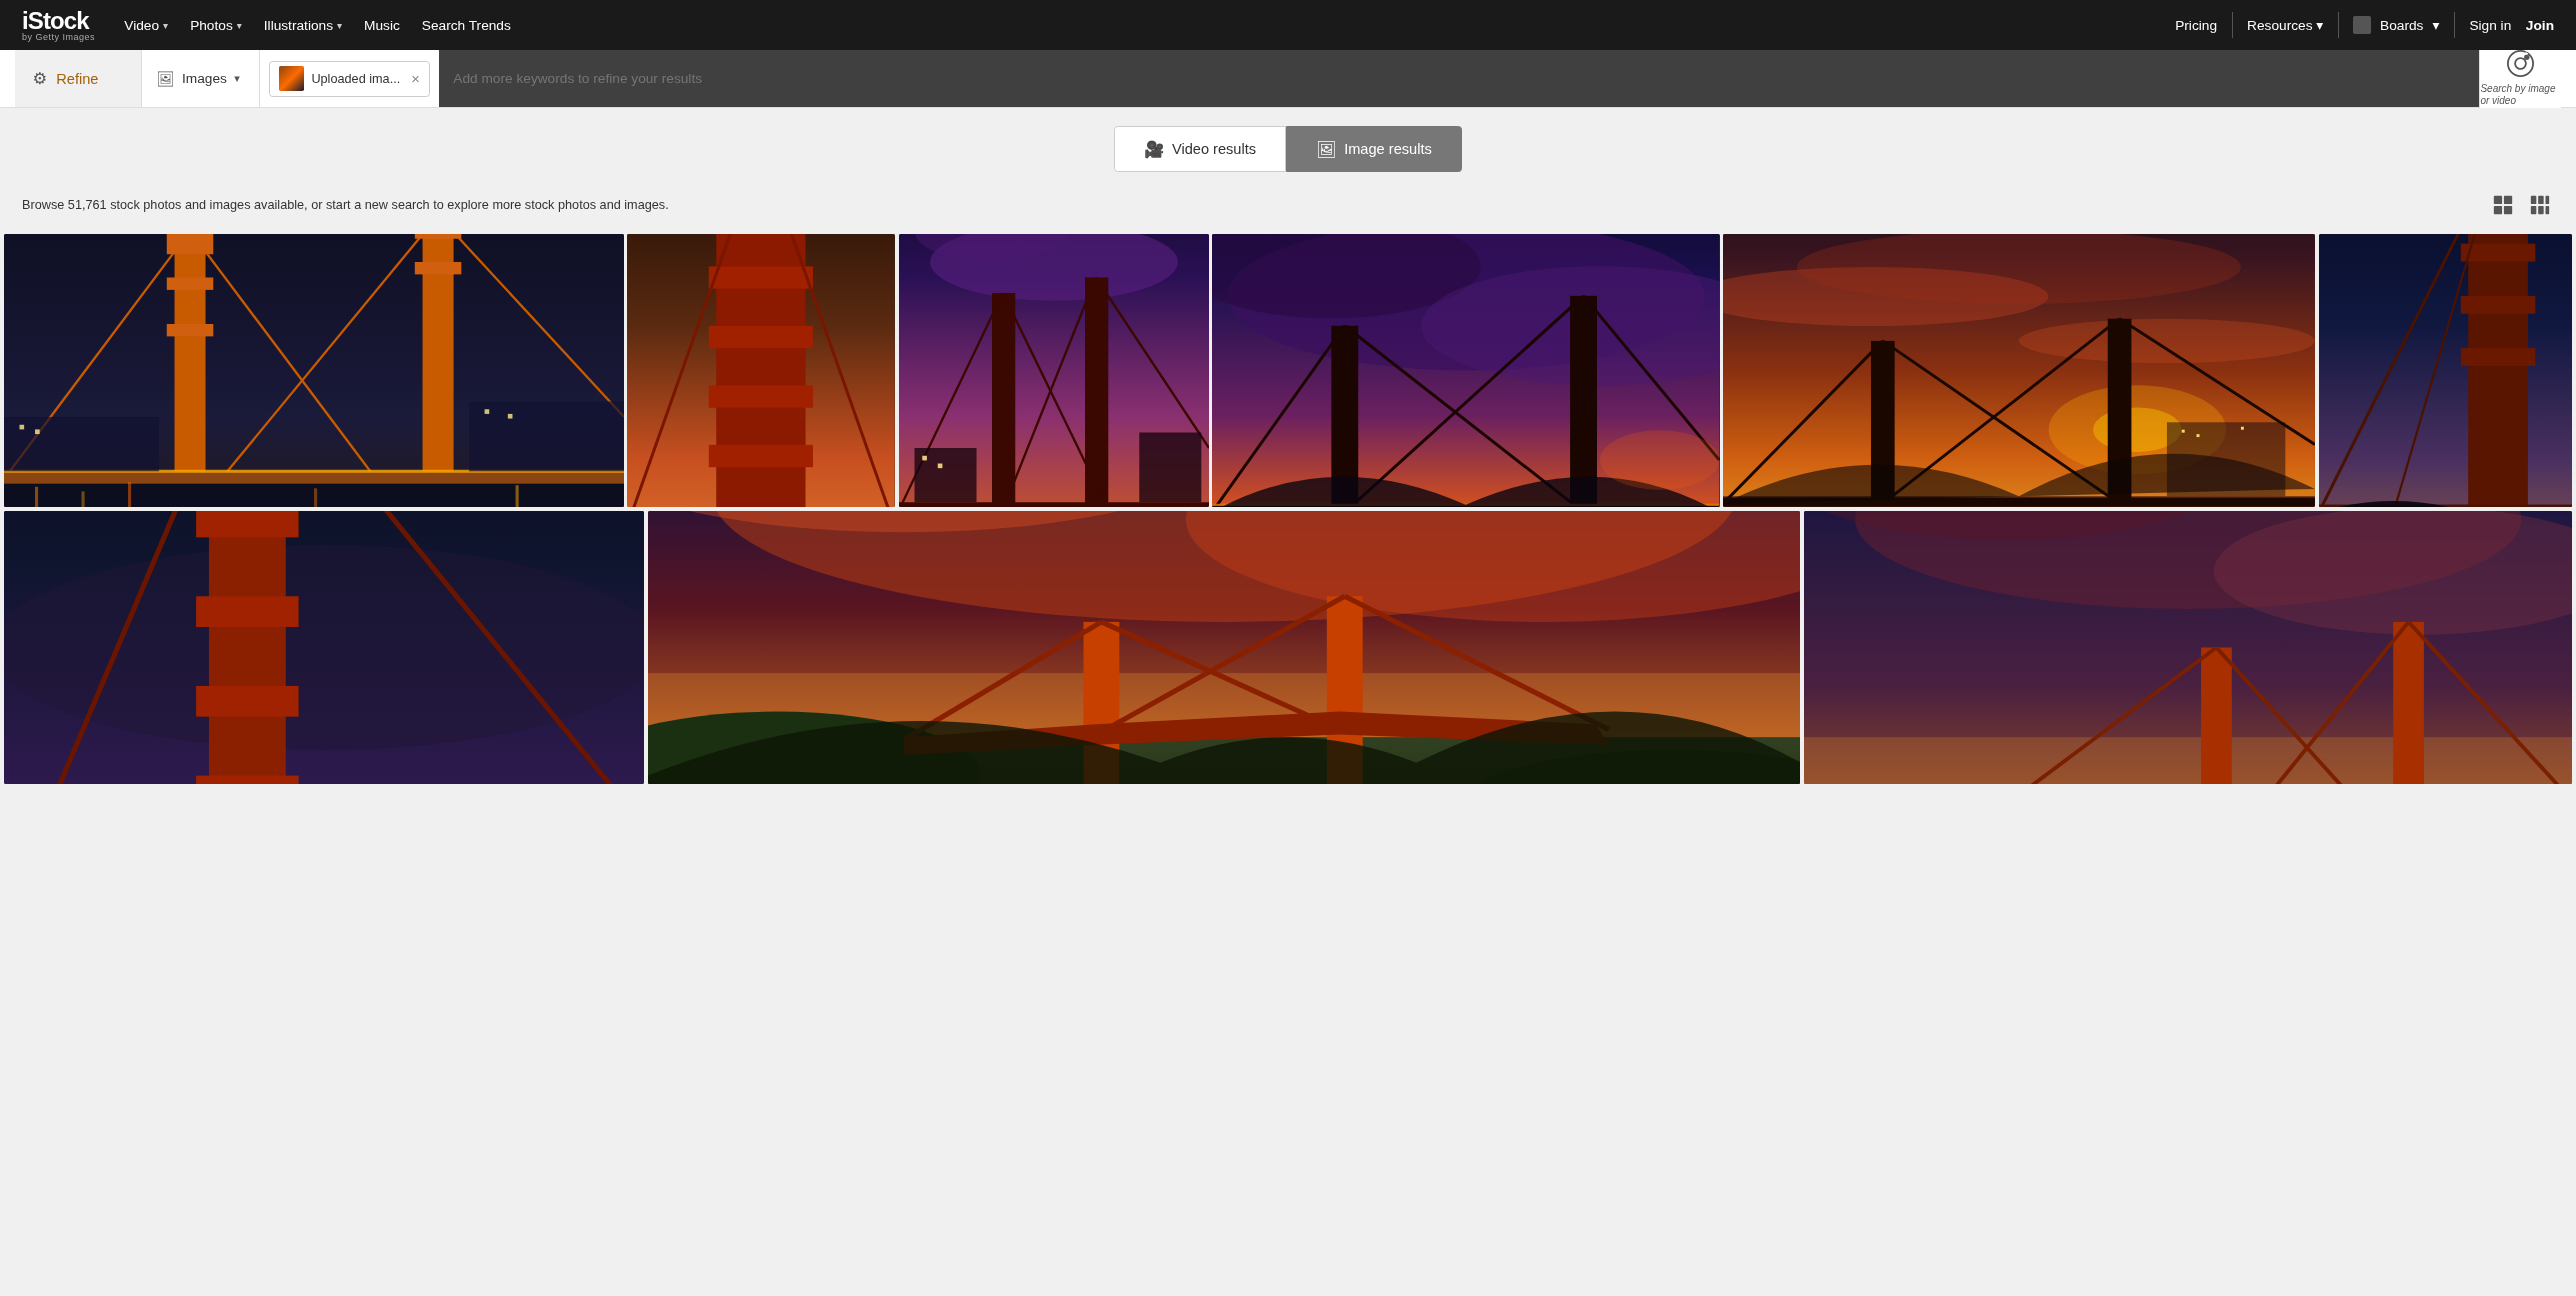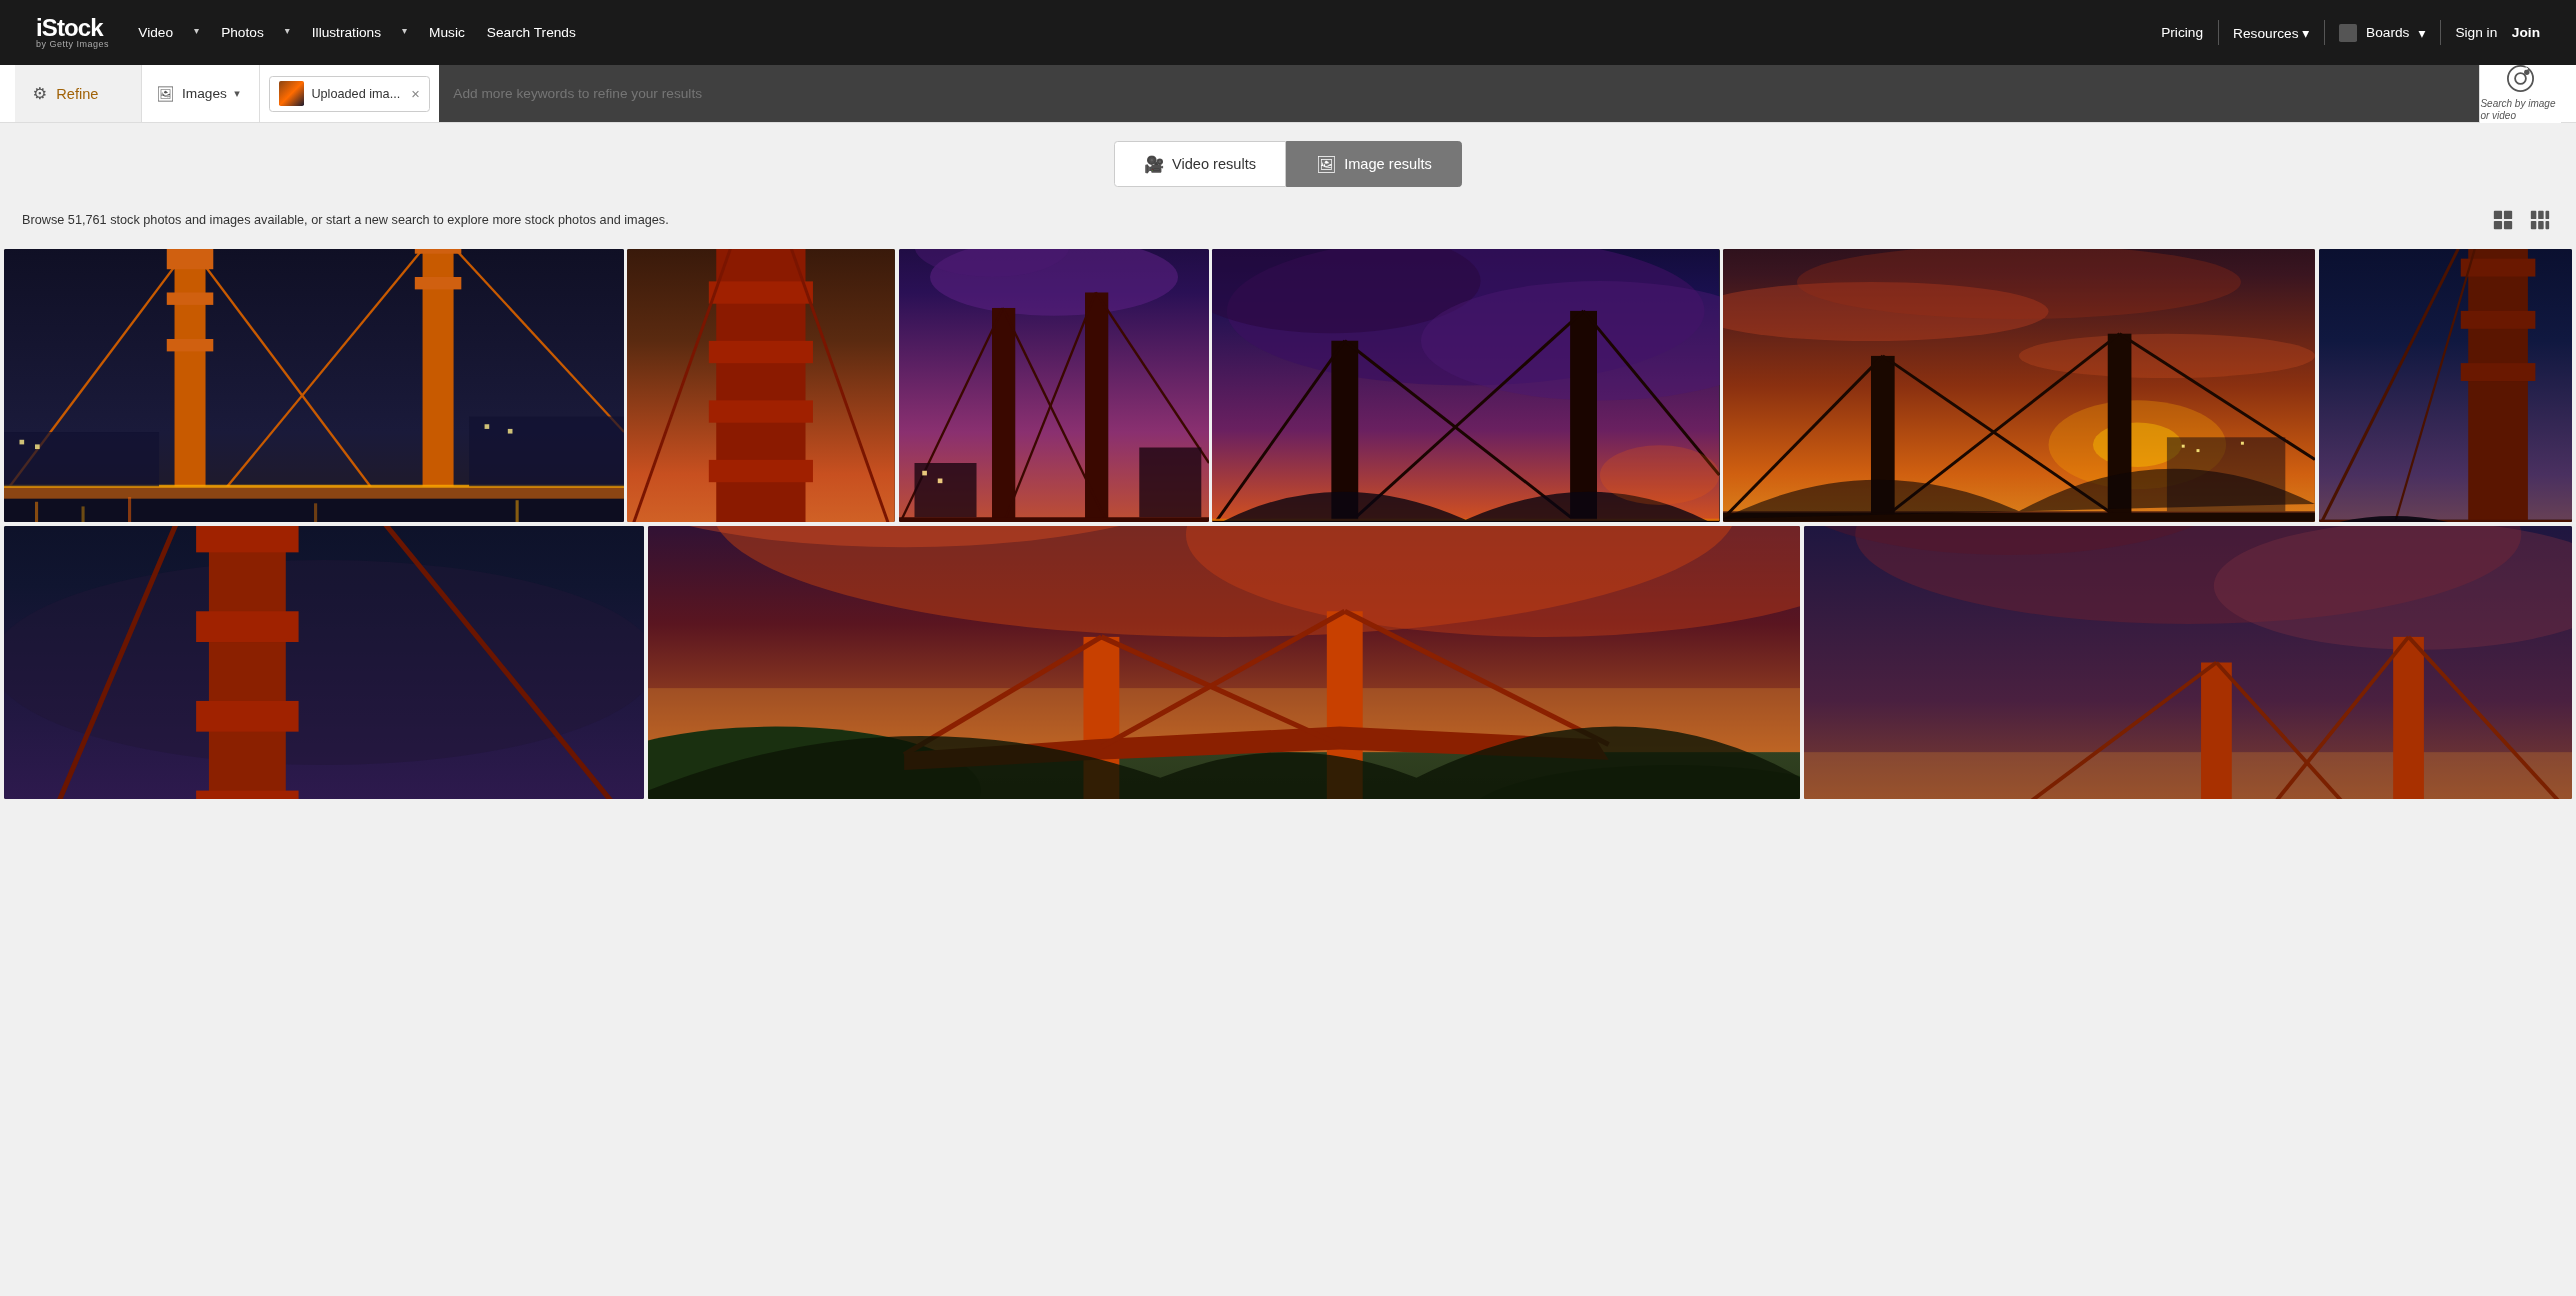--- a/index.html
+++ b/index.html
@@ -3,22 +3,22 @@
   <meta charset="utf-8">
   <style>
     * { margin: 0; padding: 0; box-sizing: border-box; }
     body { font-family: Arial, sans-serif; background: #f0f0f0; }
 
     
     .navbar {
       background: #1a1a1a;
       display: flex;
       align-items: center;
-      padding: 0 36px;
-      height: 65px;
+      padding: 0 22px;
+      height: 50px;
       gap: 22px;
     }
     .navbar-logo {
       display: flex;
       flex-direction: column;
       line-height: 1;
       margin-right: 7.3px;
     }
     .logo-istocktext {
       font-size: 24px;
@@ -28,22 +28,22 @@
     }
     .logo-bygetty {
       font-size: 9px;
       color: #aaa;
       letter-spacing: 0.5px;
     }
     .nav-item {
       color: #fff;
       font-size: 13.7px;
       display: flex;
-      align-items: flex-start;
-      gap: 21px;
+      align-items: center;
+      gap: 4px;
       cursor: pointer;
       white-space: nowrap;
     }
     .nav-item .chevron { font-size: 10px; color: #ccc; }
     .nav-spacer { flex: 1; }
     .nav-right {
       display: flex;
       align-items: center;
       gap: 14.6px;
     }

